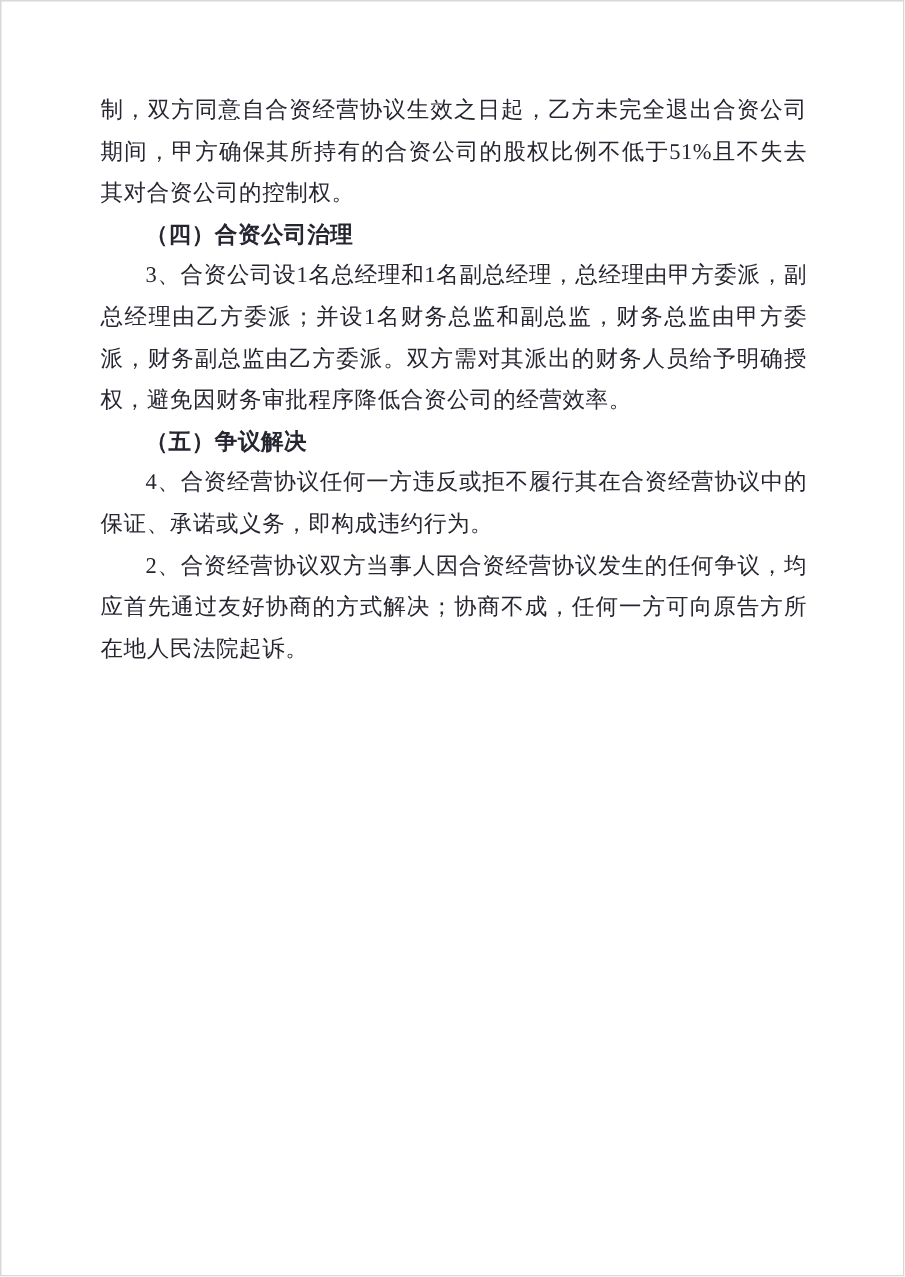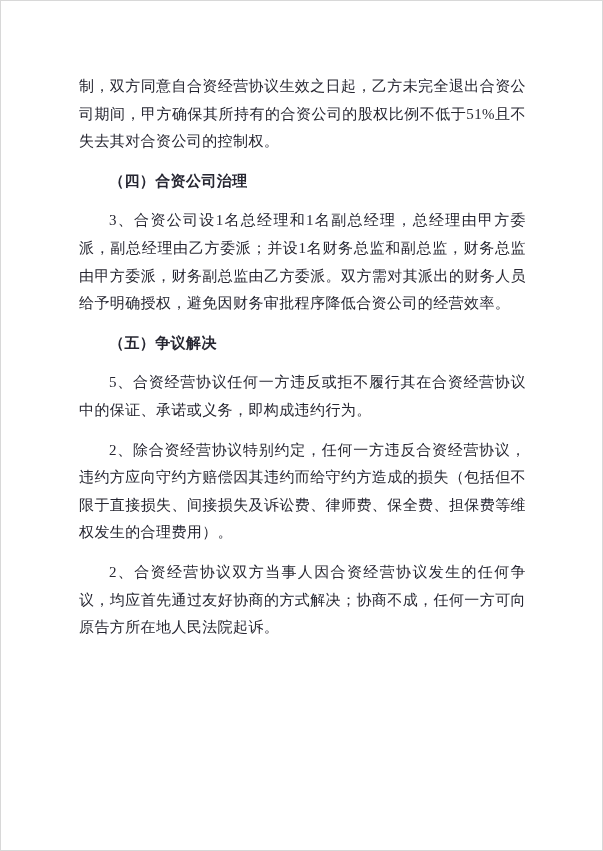--- a/index.html
+++ b/index.html
@@ -21,21 +21,21 @@
     padding: 60px 64px 0 66px;
     font-family: "Liberation Serif", "DejaVu Serif", serif;
     font-size: 15px;
     line-height: 27.6px;
     color: #262631;
     text-align: justify;
     text-justify: inter-ideograph;
     letter-spacing: 0.4px;
   }
   .block {
-    margin: 12px;
+    margin: 0;
     padding: 0;
   }
   .para {
     text-indent: 2em;
   }
   .cont {
     text-indent: 0;
   }
   .heading {
     text-indent: 2em;
@@ -43,17 +43,16 @@
   }
 </style>
 </head>
 <body>
 
 <div class="page">
   <p class="block cont">制，双方同意自合资经营协议生效之日起，乙方未完全退出合资公司期间，甲方确保其所持有的合资公司的股权比例不低于51%且不失去其对合资公司的控制权。</p>
   <p class="block heading">（四）合资公司治理</p>
   <p class="block para">3、合资公司设1名总经理和1名副总经理，总经理由甲方委派，副总经理由乙方委派；并设1名财务总监和副总监，财务总监由甲方委派，财务副总监由乙方委派。双方需对其派出的财务人员给予明确授权，避免因财务审批程序降低合资公司的经营效率。</p>
   <p class="block heading">（五）争议解决</p>
-  <p class="block para">5、合资经营协议任何一方违反或拒不履行其在合资经营协议中的保证、承诺或义务，即构成违约行为。</p>
-  <p class="block para">2、除合资经营协议特别约定，任何一方违反合资经营协议，违约方应向守约方赔偿因其违约而给守约方造成的损失（包括但不限于直接损失、间接损失及诉讼费、律师费、保全费、担保费等维权发生的合理费用）。</p>
+  <p class="block para">4、合资经营协议任何一方违反或拒不履行其在合资经营协议中的保证、承诺或义务，即构成违约行为。</p>
   <p class="block para">2、合资经营协议双方当事人因合资经营协议发生的任何争议，均应首先通过友好协商的方式解决；协商不成，任何一方可向原告方所在地人民法院起诉。</p>
 
 </div>
 
 </body></html>

